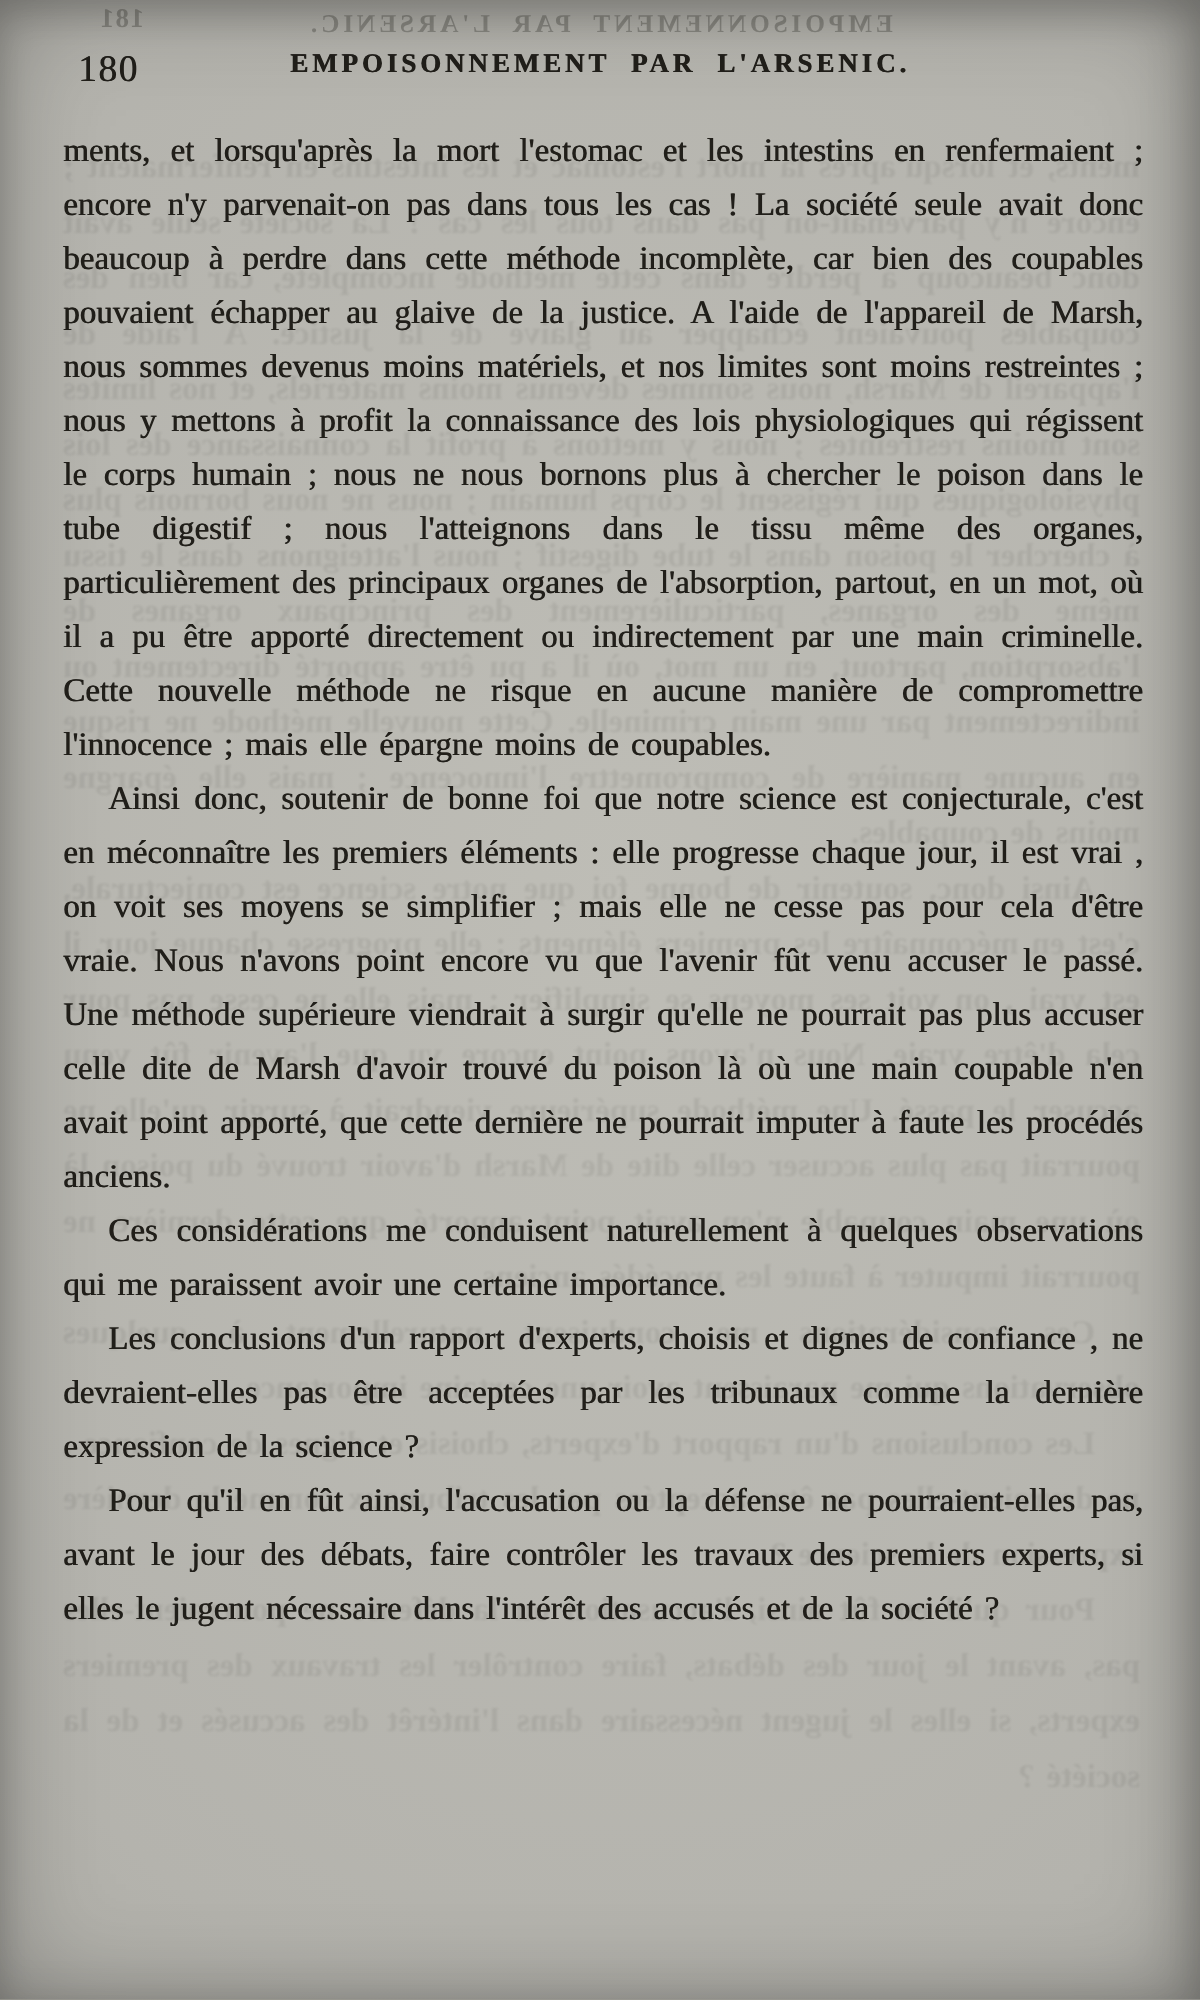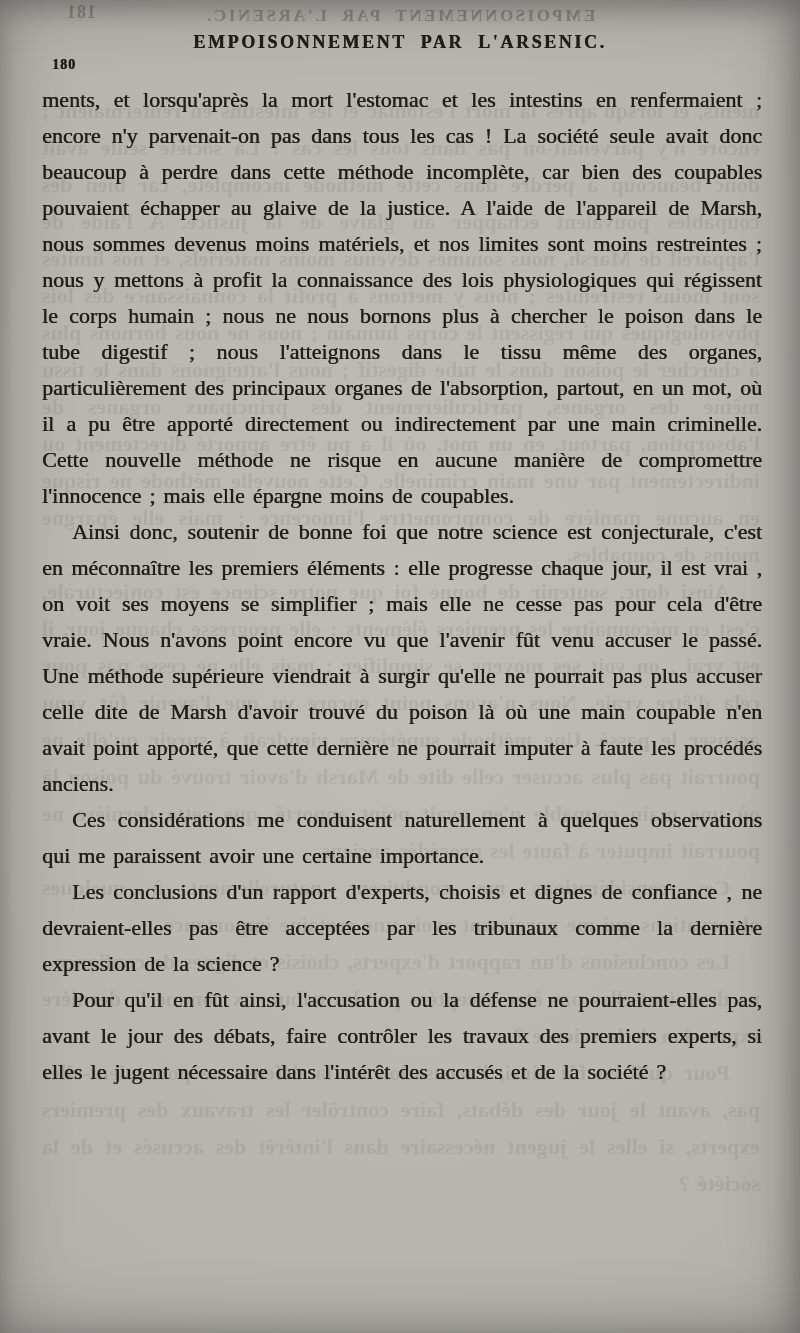--- a/index.html
+++ b/index.html
@@ -84,25 +84,24 @@
   
   .page-header {
     position: relative;
     margin-top: 32px;
     height: 32px;
   }
   .page-number {
     position: absolute;
     left: 52px;
     top: 1px;
-    font-size: 14px;
-    font-weight: bold;
+    font-size: 25px;
+    font-weight: normal;
     letter-spacing: 1px;
     text-shadow: 0.4px 0 currentColor;
-    margin-top: 24px;
   }
   .running-title {
     display: block;
     text-align: center;
     font-size: 18px;
     font-weight: bold;
     letter-spacing: 2.6px;
     word-spacing: 7px;
     text-shadow: 0.4px 0 currentColor;
   }

